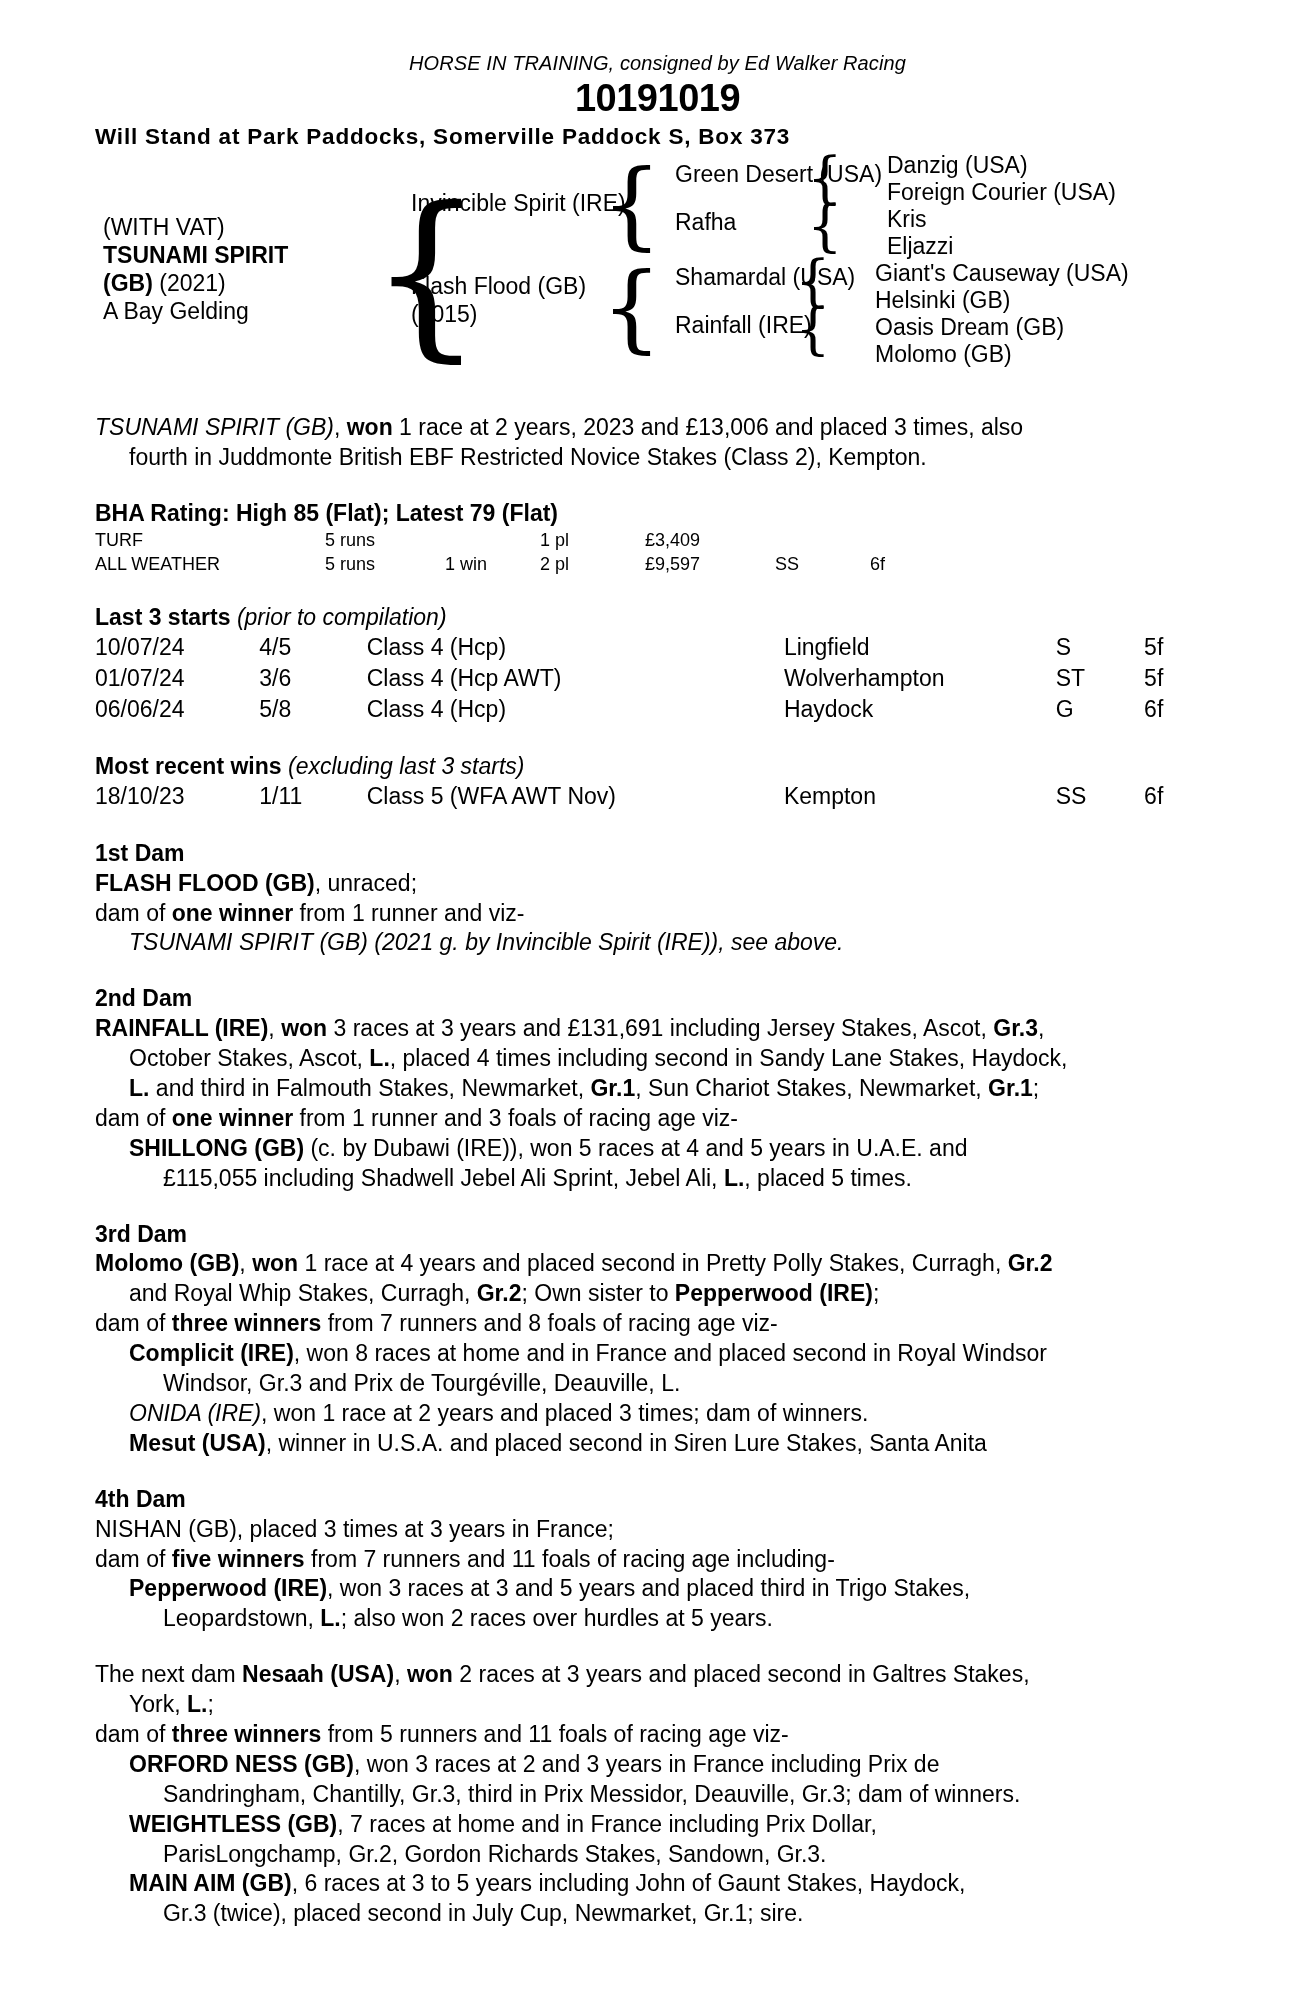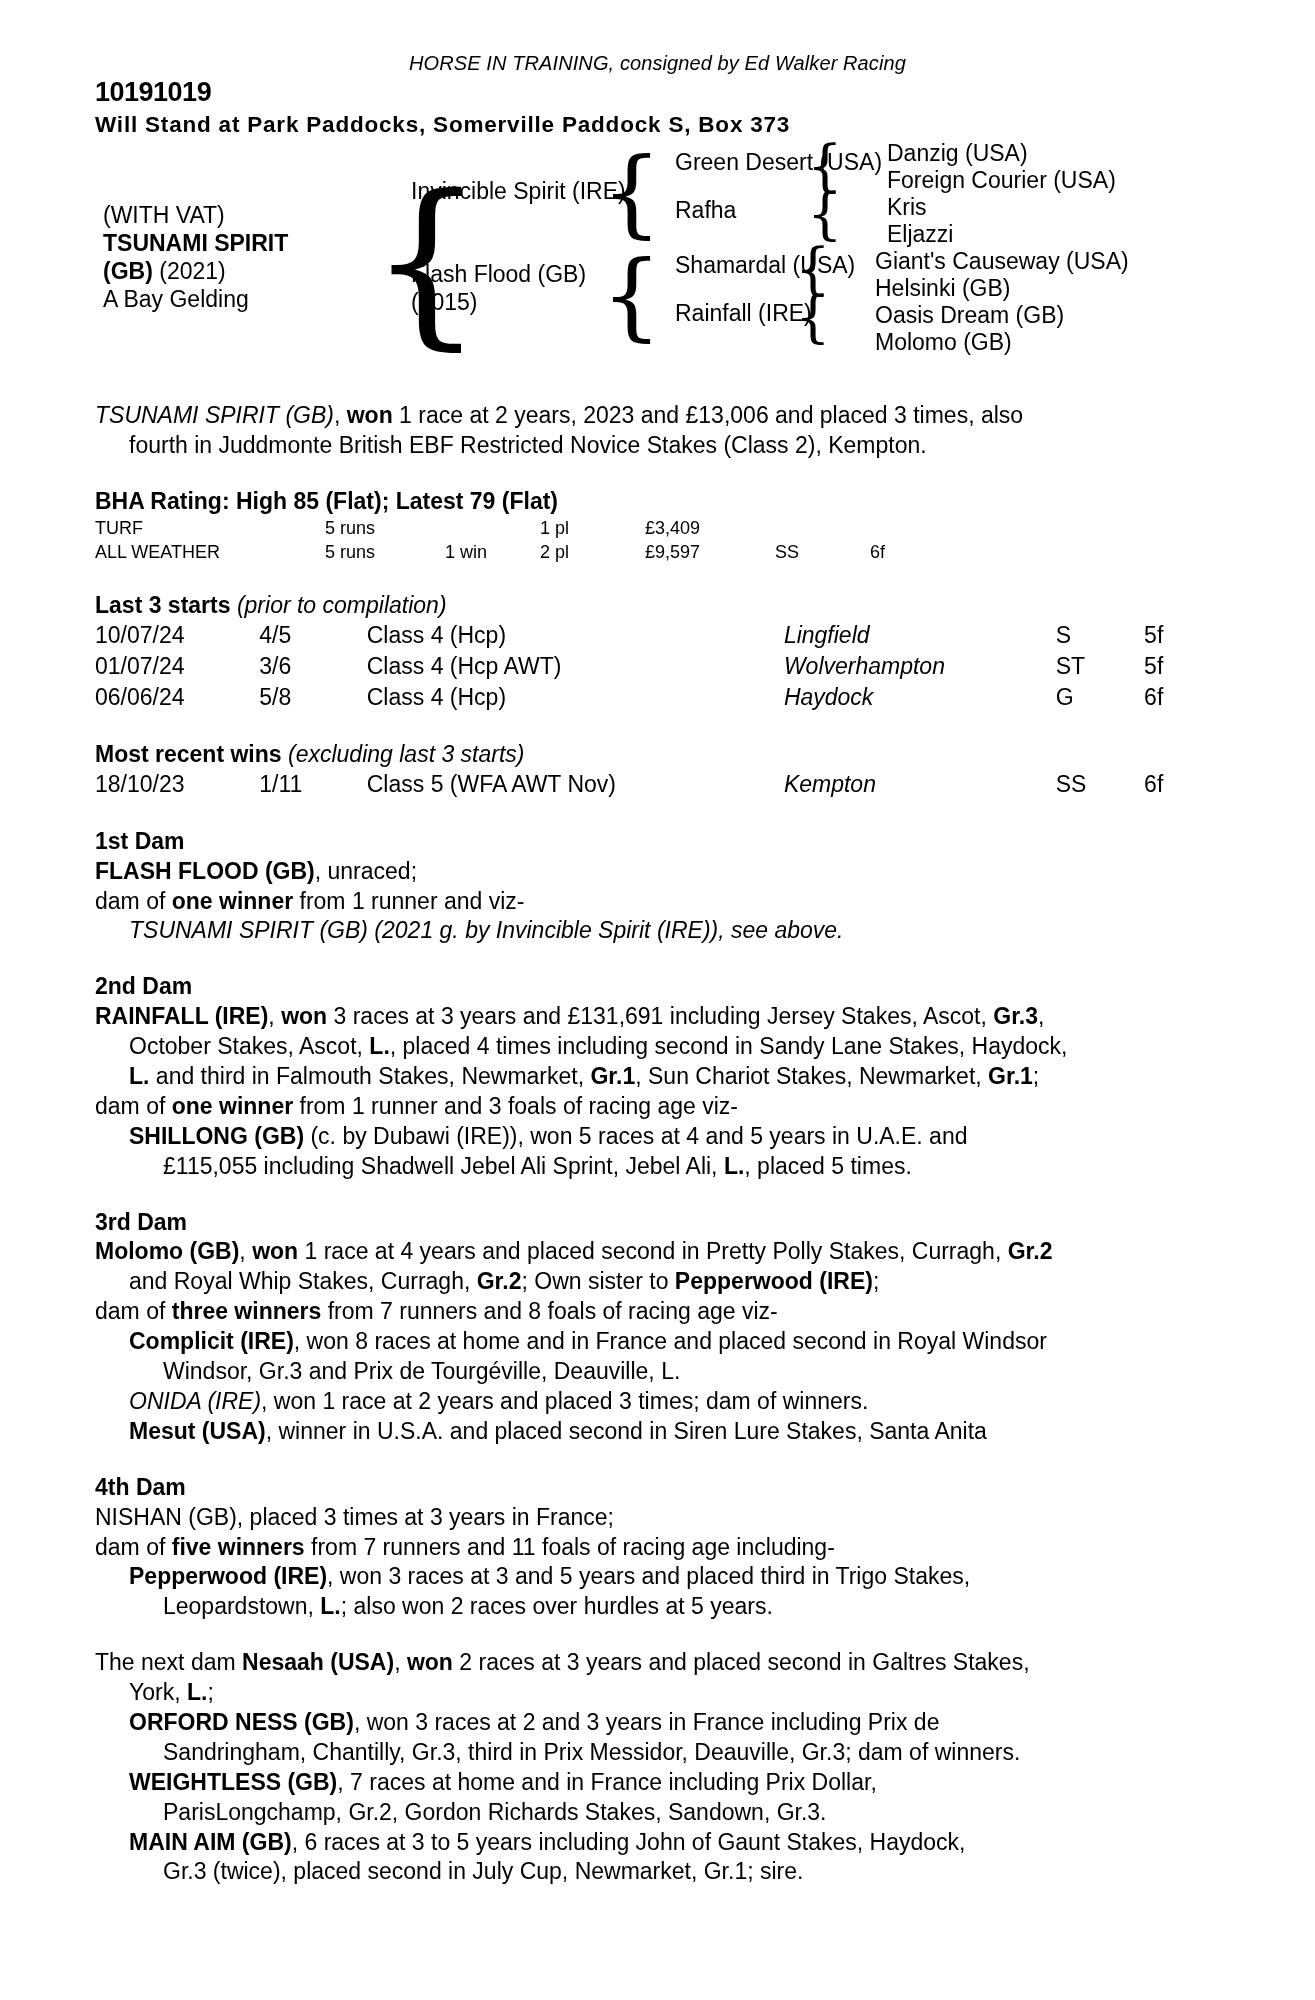--- a/index.html
+++ b/index.html
@@ -18,24 +18,24 @@
   }
   .consign {
     text-align: center;
     font-style: italic;
     font-size: 20px;
     letter-spacing: 0.1px;
     margin: 0 0 2px 0;
   }
   .lotline {
     display: flex;
-    justify-content: flex-start;
+    justify-content: center;
     align-items: baseline;
     font-weight: bold;
-    font-size: 27px;
+    font-size: 38px;
     letter-spacing: -0.5px;
     margin: 0 0 4px 0;
   }
   .standline {
     font-weight: bold;
     font-size: 22.5px;
     letter-spacing: 0.8px;
     margin: 0 0 6px 0;
   }
 
@@ -84,21 +84,21 @@
   .c-c { width: 95px; }
   .c-d { width: 105px; }
   .c-e { width: 130px; }
   .c-f { width: 95px; }
 
   table.starts { border-collapse: collapse; font-size: 23px; width: 100%; }
   table.starts td { padding: 0 0 1px 0; vertical-align: top; white-space: nowrap; margin-left: 32px; }
   .s-date { width: 130px; }
   .s-pos { width: 85px; }
   .s-cls { width: 330px; }
-  .s-course { width: 215px; font-style: italic; }
+  .s-course { width: 215px; }
   .s-going { width: 70px; }
   .s-dist { width: 60px; }
 </style>
 </head>
 <body>
 
 <div class="page">
 
   <div class="consign">HORSE IN TRAINING, consigned by Ed Walker Racing</div>
 
@@ -275,20 +275,21 @@
     <div class="hdr">4th Dam</div>
     <div><span>NISHAN (GB)</span><span>, placed 3 times at 3 years in France;</span></div>
     <div><span>dam of </span><span class="hdr">five winners</span><span> from 7 runners and 11 foals of racing age including-</span></div>
     <div class="just-ind"><span class="hdr">Pepperwood (IRE)</span><span>, won 3 races at 3 and 5 years and placed third in Trigo Stakes,</span></div>
     <div style="padding-left:68px;"><span>Leopardstown, </span><span class="hdr">L.</span><span>; also won 2 races over hurdles at 5 years.</span></div>
   </div>
 
   <div class="sec blk">
     <div class="just"><span>The next dam </span><span class="hdr">Nesaah (USA)</span><span>, </span><span class="hdr">won</span><span> 2 races at 3 years and placed second in Galtres Stakes,</span></div>
     <div class="ind2"><span>York, </span><span class="hdr">L.</span><span>;</span></div>
+    <div><span>dam of </span><span class="hdr">three winners</span><span> from 5 runners and 11 foals of racing age viz-</span></div>
 
     <div class="just-ind"><span class="hdr">ORFORD NESS (GB)</span><span>, won 3 races at 2 and 3 years in France including Prix de</span></div>
     <div class="just" style="padding-left:68px;">Sandringham, Chantilly, Gr.3, third in Prix Messidor, Deauville, Gr.3; dam of winners.</div>
 
     <div class="just-ind"><span class="hdr">WEIGHTLESS (GB)</span><span>, 7 races at home and in France including Prix Dollar,</span></div>
     <div style="padding-left:68px;">ParisLongchamp, Gr.2, Gordon Richards Stakes, Sandown, Gr.3.</div>
 
     <div class="just-ind"><span class="hdr">MAIN AIM (GB)</span><span>, 6 races at 3 to 5 years including John of Gaunt Stakes, Haydock,</span></div>
     <div style="padding-left:68px;">Gr.3 (twice), placed second in July Cup, Newmarket, Gr.1; sire.</div>
 

